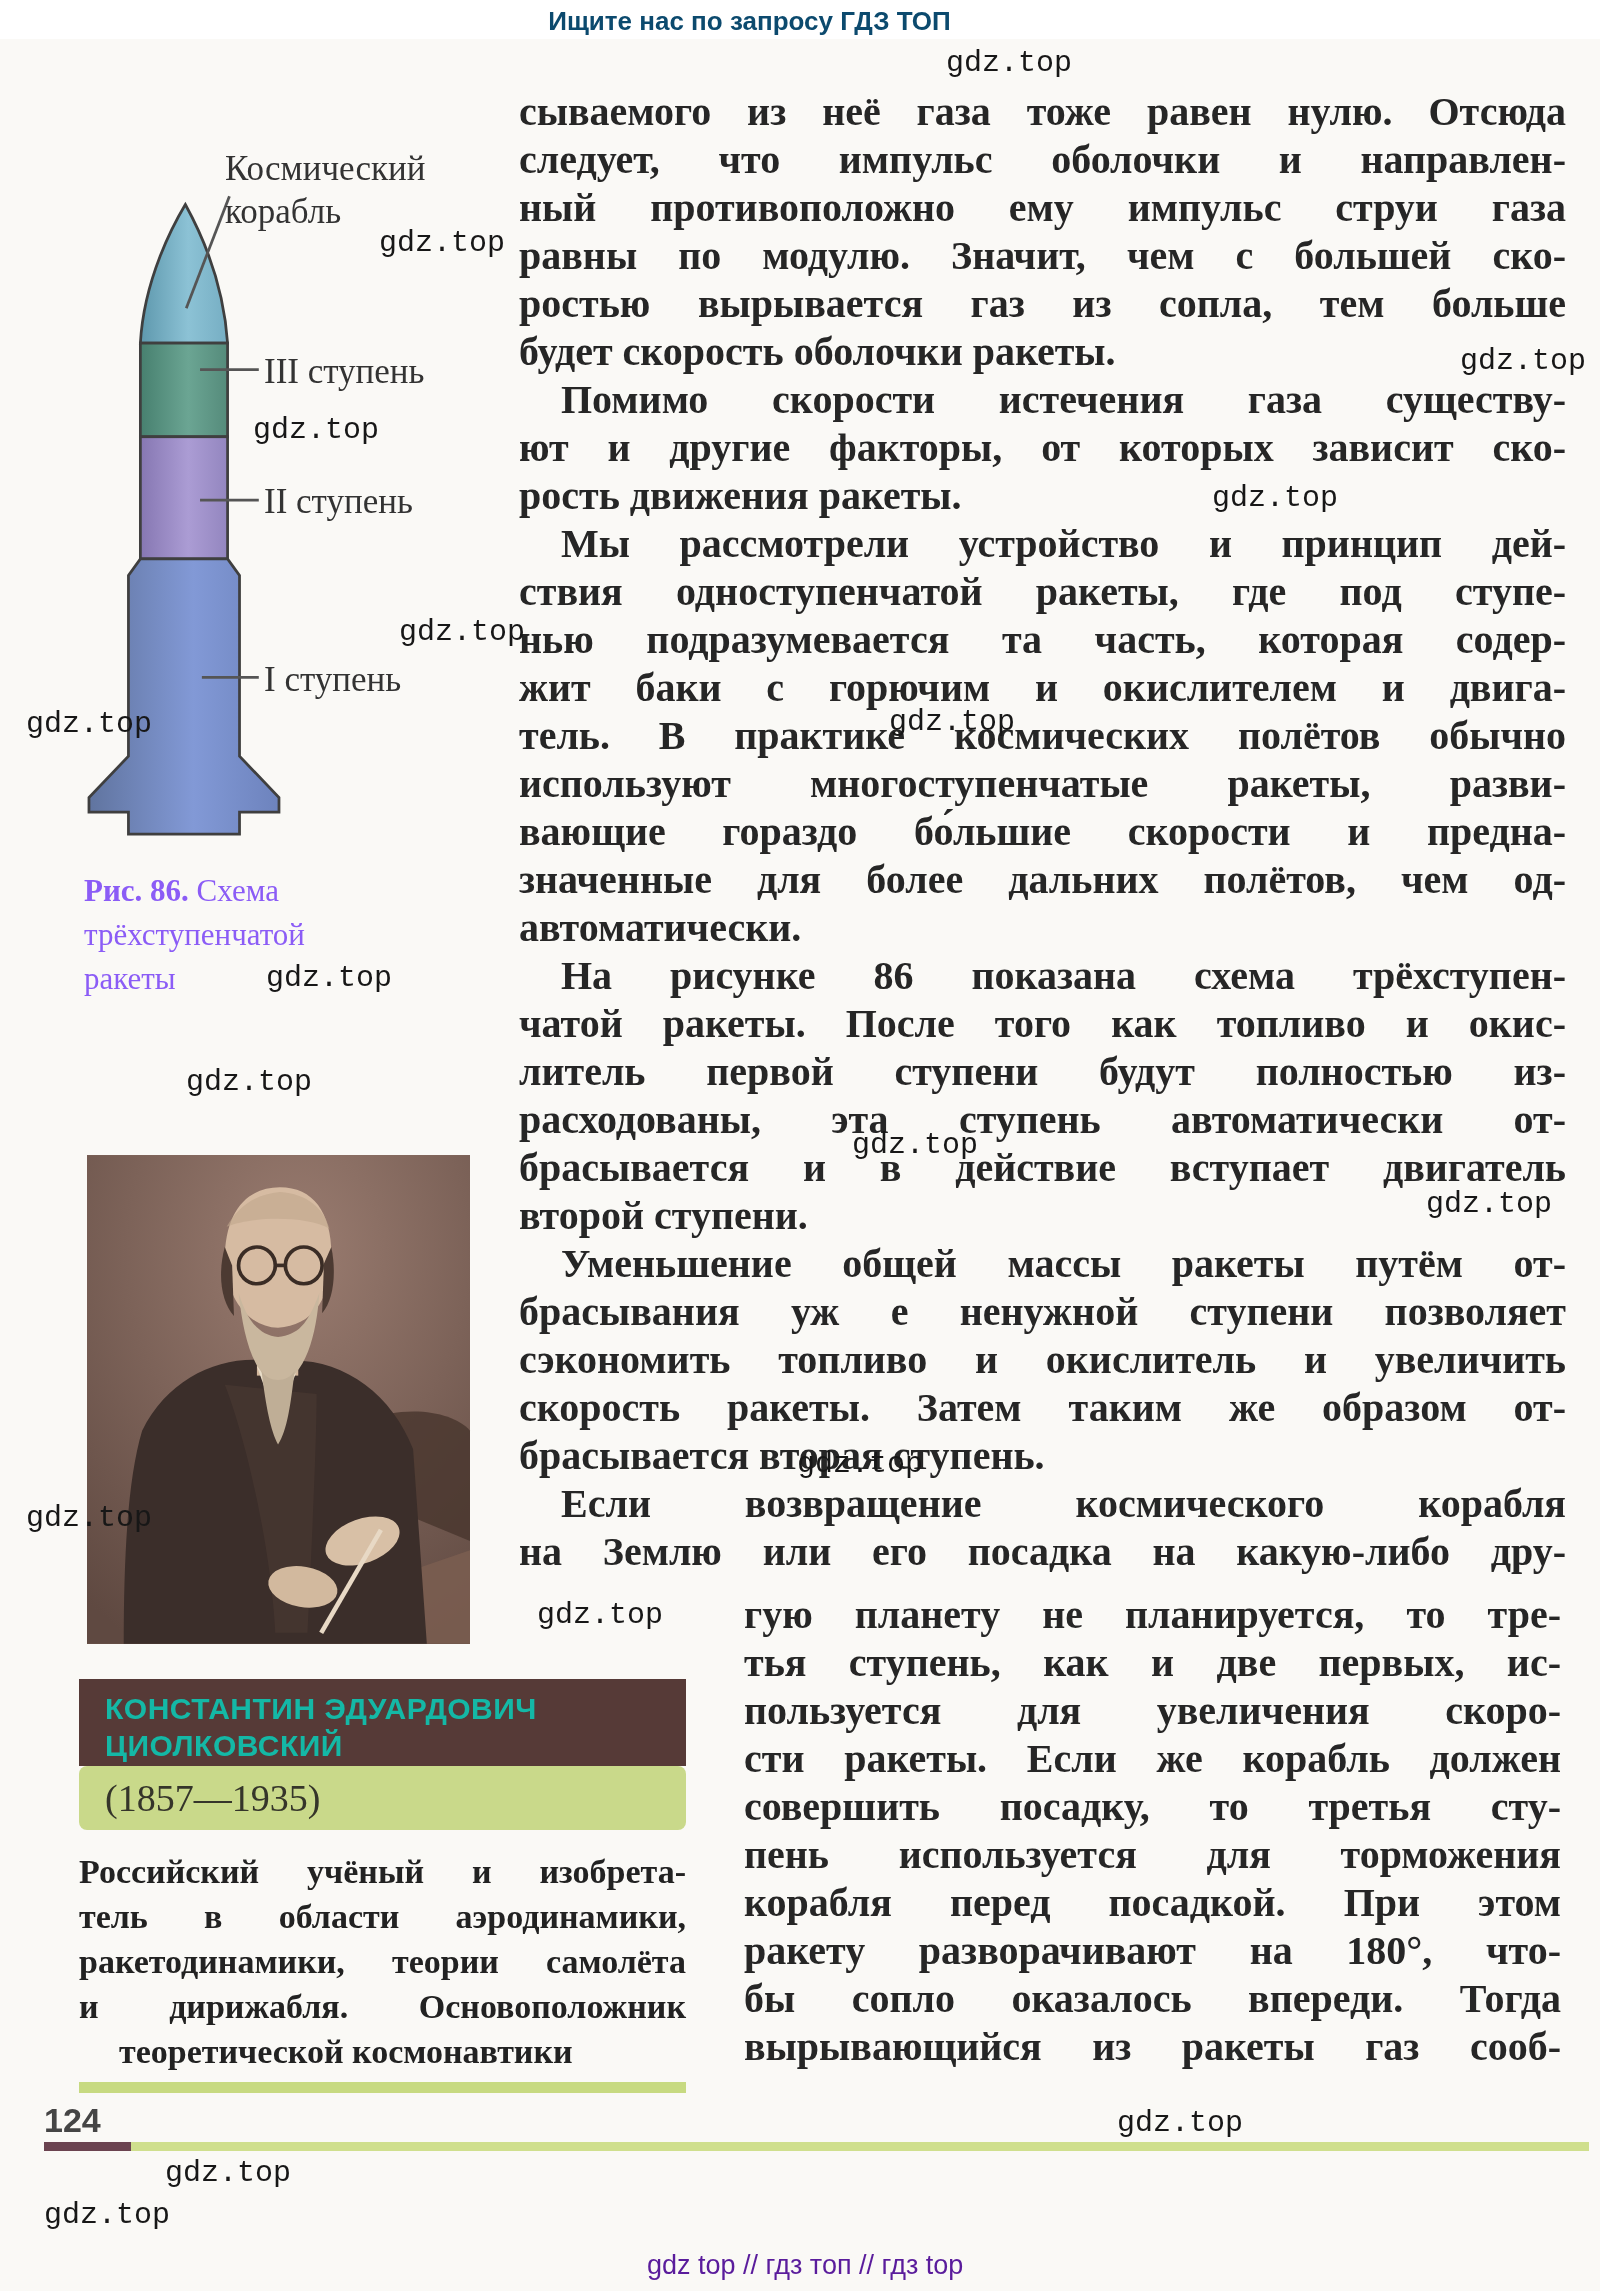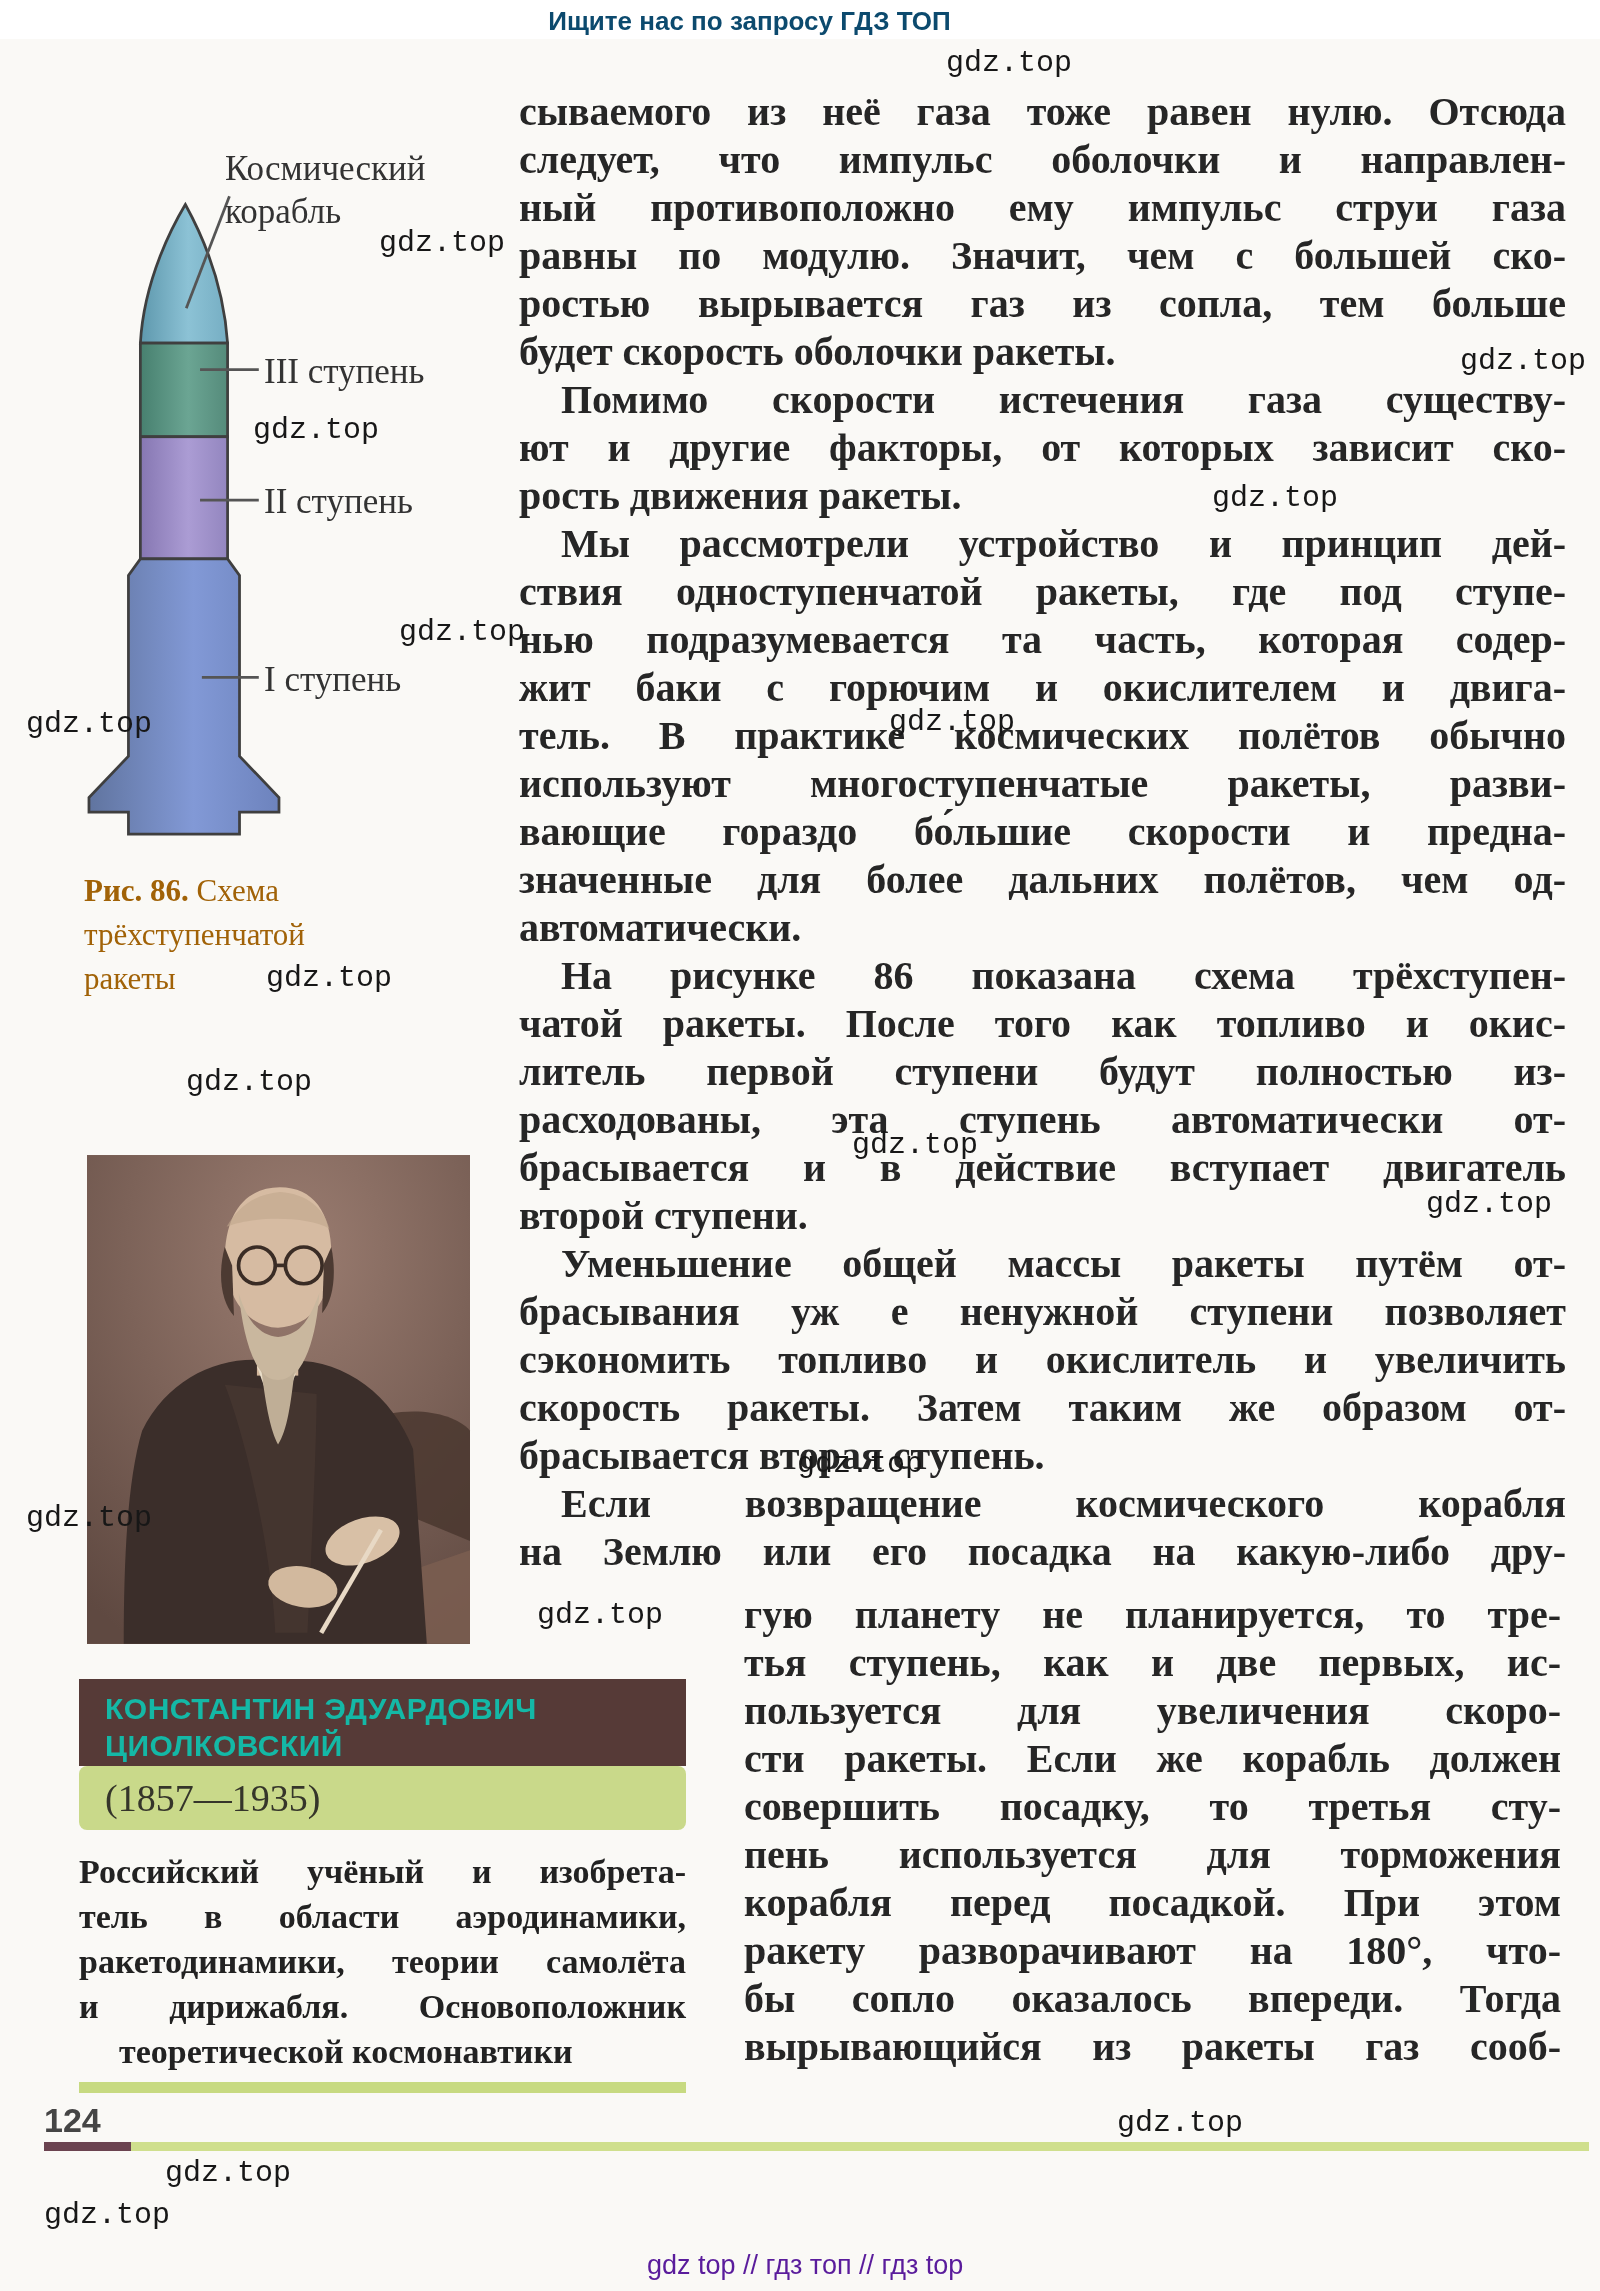--- a/index.html
+++ b/index.html
@@ -39,21 +39,21 @@
   .textcol .line.endline{text-align-last:left;}
   .wide-col{left:519px;top:88px;width:1047px;font-size:40px;}
   .narrow-col{left:744px;top:1591px;width:817px;font-size:40px;}
   
   .fig-label{
     position:absolute;color:#333;font-size:35px;line-height:43px;
     font-weight:500;white-space:nowrap;
   }
   .fig-caption{
     position:absolute;left:84px;top:869px;width:367px;
-    font-size:31px;line-height:44px;color:#a16207;font-weight:500;
+    font-size:31px;line-height:44px;color:#8b5cf6;font-weight:500;
   }
   .fig-caption b{font-weight:700;}
   
   .photo{
     position:absolute;left:87px;top:1155px;width:383px;height:489px;
     background:linear-gradient(180deg,#8d7065 0%,#7e6258 45%,#5e4840 100%);
   }
   .namebox{
     position:absolute;left:79px;top:1679px;width:607px;height:87px;
     background:#563a37;color:#14b8a6;

